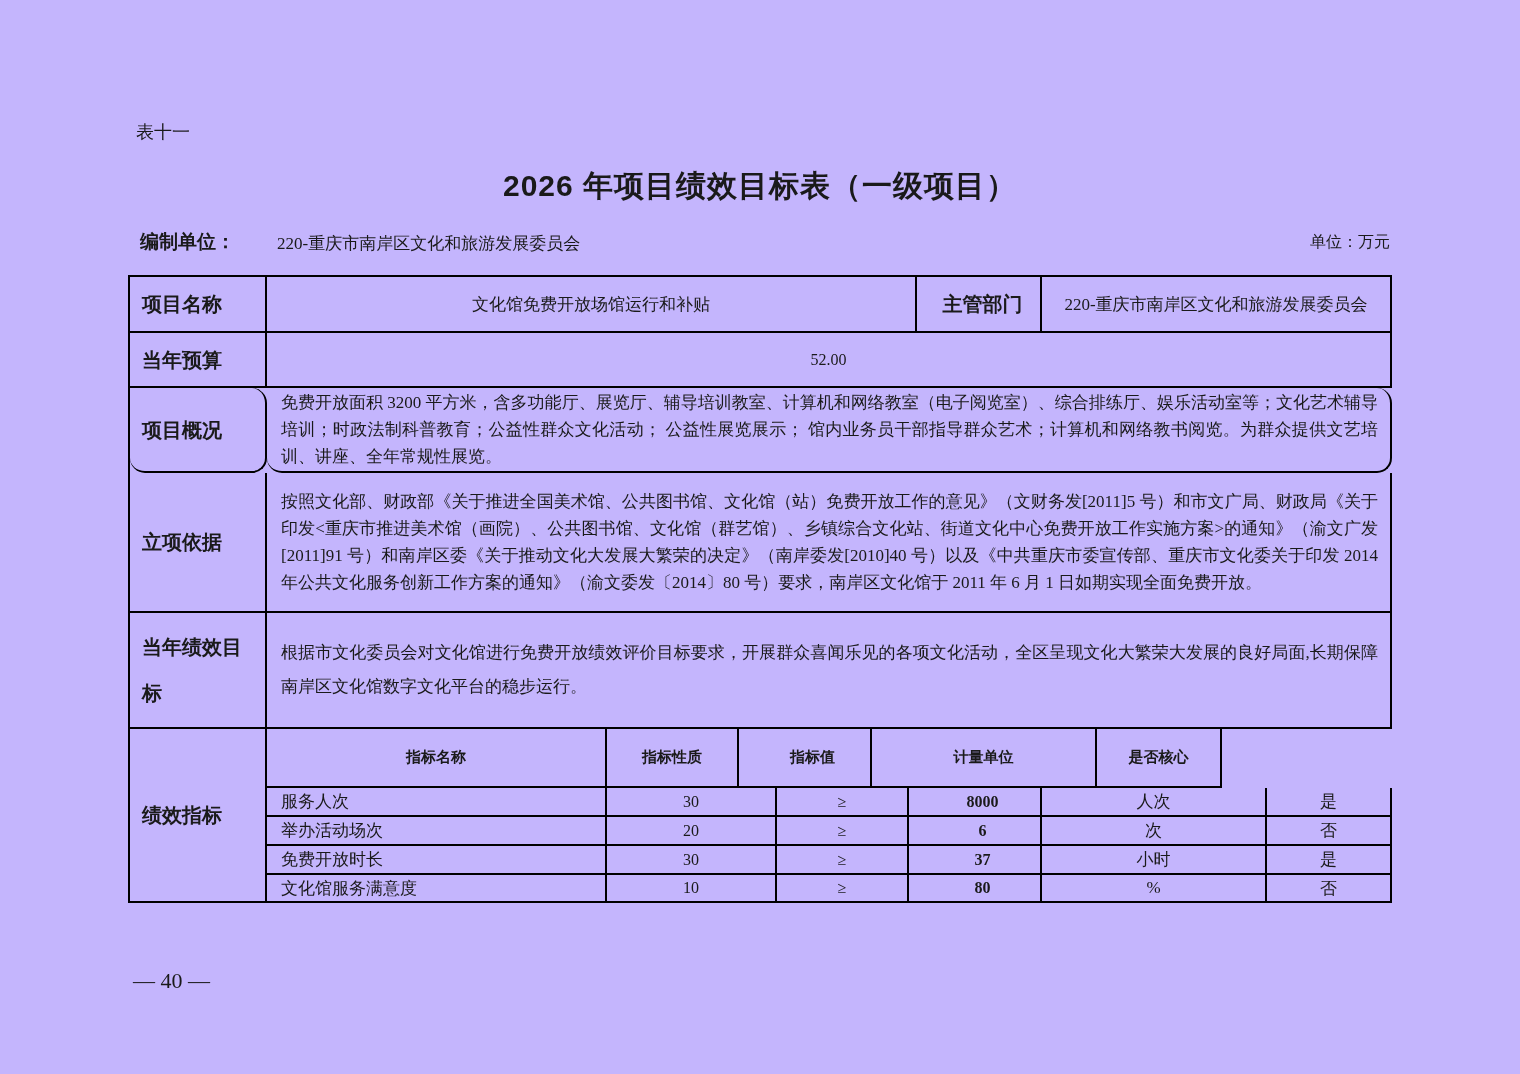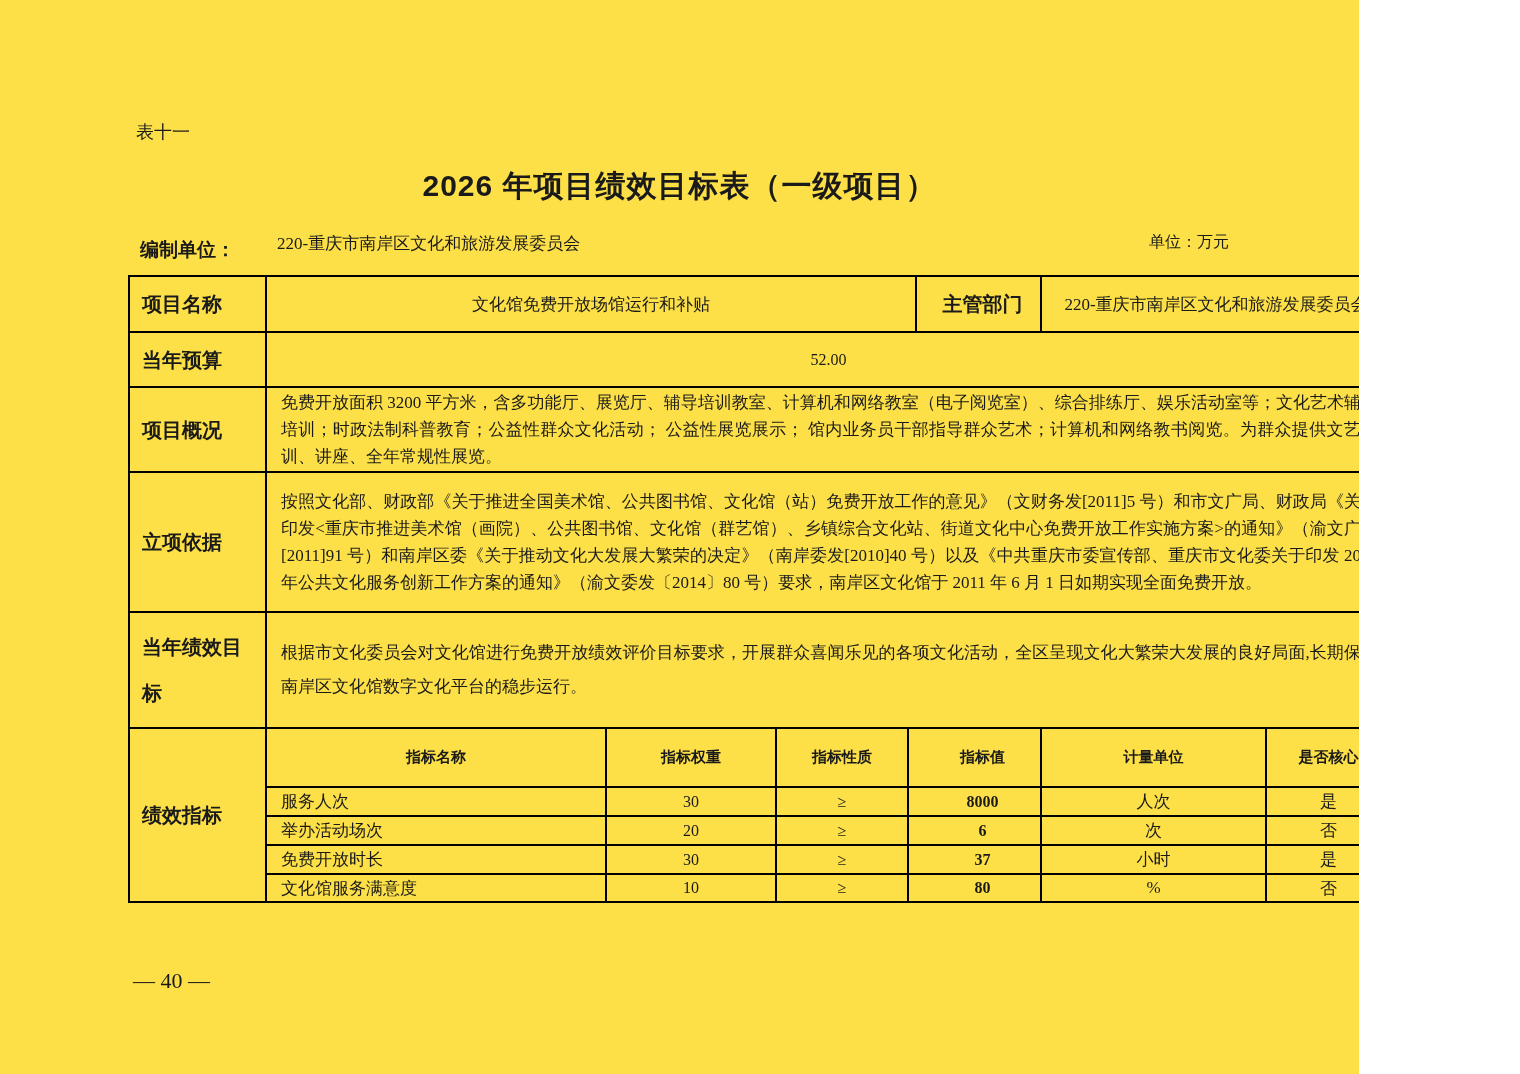--- a/index.html
+++ b/index.html
@@ -6,23 +6,23 @@
     margin: 0;
     padding: 0;
     background: #ffffff;
     width: 1520px;
     height: 1074px;
     font-family: "Liberation Serif", "DejaVu Serif", serif;
     color: #1a1a1a;
   }
   .page {
     position: relative;
-    width: 1359px;
+    width: 1520px;
     height: 1074px;
-    background: #fde047;
+    background: #c4b5fd;
     overflow: hidden;
   }
   .table-tag {
     position: absolute;
     left: 136px;
     top: 120px;
     font-size: 18px;
   }
   .doc-title {
     position: absolute;
@@ -31,21 +31,21 @@
     width: 100%;
     text-align: center;
     font-size: 30px;
     font-weight: bold;
     font-family: "Liberation Sans", "DejaVu Sans", sans-serif;
     letter-spacing: 1px;
   }
   .prep-label {
     position: absolute;
     left: 140px;
-    top: 237px;
+    top: 229px;
     font-size: 19px;
     font-weight: bold;
   }
   .prep-value {
     position: absolute;
     left: 277px;
     top: 232px;
     font-size: 17px;
   }
   .unit-note {
@@ -67,21 +67,21 @@
   .cell {
     box-sizing: border-box;
     border-right: 2px solid #000;
     border-bottom: 2px solid #000;
     display: flex;
     align-items: center;
     overflow: hidden;
   }
   .h56 { height: 56px; }
   .h55 { height: 55px; }
-  .h85 { height: 85px; }
+  .h85 { height: 85px; border-radius: 15px; }
   .h140 { height: 140px; }
   .h116 { height: 116px; }
   .h174 { height: 174px; }
   .w137 { width: 137px; }
   .w650 { width: 650px; }
   .w125 { width: 125px; }
   .w350 { width: 350px; }
   .w1125 { width: 1125px; }
   .rowlabel {
     font-weight: bold;
@@ -176,21 +176,20 @@
       <div class="cell h116 w1125 para goal">
         <div>根据市文化委员会对文化馆进行免费开放绩效评价目标要求，开展群众喜闻乐见的各项文化活动，全区呈现文化大繁荣大发展的良好局面,长期保障南岸区文化馆数字文化平台的稳步运行。</div>
       </div>
     </div>
 
     <div class="trow">
       <div class="cell h174 w137 rowlabel">绩效指标</div>
       <div class="subtable">
         <div class="subrow">
           <div class="cell sh59 c1 centered subhead">指标名称</div>
-          <div class="cell sh59 c2 centered subhead">指标权重</div>
           <div class="cell sh59 c3 centered subhead">指标性质</div>
           <div class="cell sh59 c4 centered subhead">指标值</div>
           <div class="cell sh59 c5 centered subhead">计量单位</div>
           <div class="cell sh59 c6 centered subhead">是否核心</div>
         </div>
         <div class="subrow">
           <div class="cell sh29 c1 ind-name">服务人次</div>
           <div class="cell sh29 c2 centered num">30</div>
           <div class="cell sh29 c3 centered num">≥</div>
           <div class="cell sh29 c4 centered num bold">8000</div>

